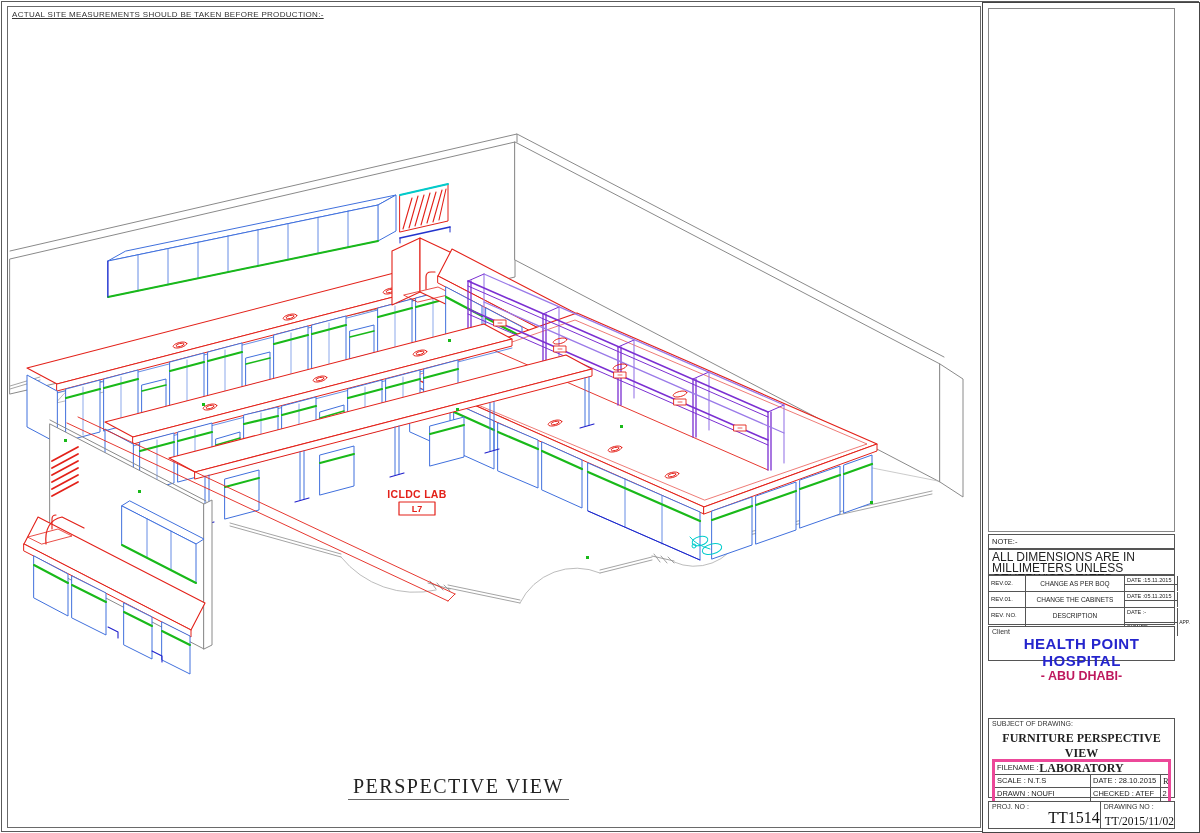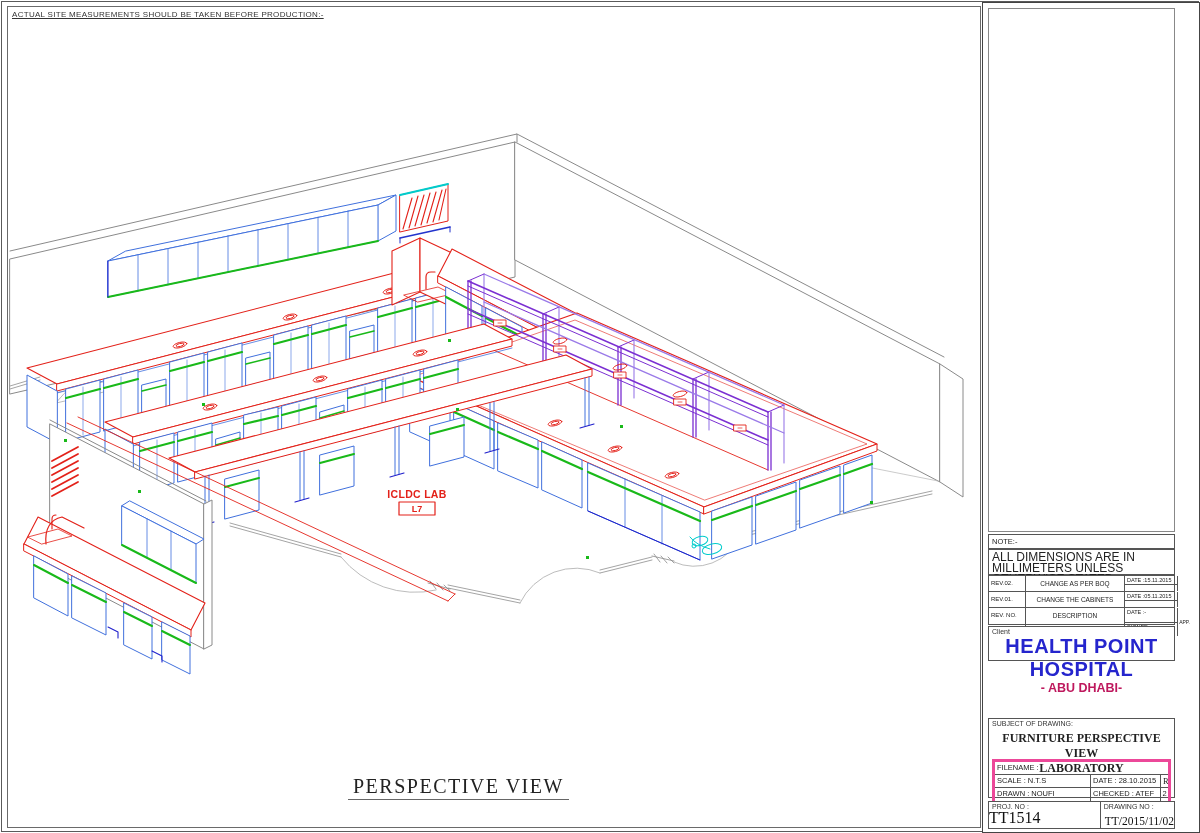--- a/index.html
+++ b/index.html
@@ -23,37 +23,37 @@
   .rev-row>div{border-right:1px solid #555;overflow:hidden;}
   .rev-row>div:last-child{border-right:none;}
   .rev-no{font-size:6px;line-height:15px;padding-left:2px;}
   .rev-desc{font-size:6.5px;line-height:15px;text-align:center;}
   .rev-date{display:flex;flex-direction:column;}
   .rev-date span{flex:1;font-size:5.5px;line-height:8px;padding-left:2px;}
   .rev-date span:first-child{border-bottom:1px solid #555;}
   .rev-app{font-size:5px;line-height:28px;text-align:center;}
   .client-box{top:623px;height:35px;}
   .tb-small-label{position:absolute;left:3px;top:1px;font-size:7px;color:#333;}
-  .client-name{margin-top:8px;text-align:center;font-size:20px;font-weight:bold;letter-spacing:.5px;}
+  .client-name{margin-top:8px;text-align:center;font-size:15px;font-weight:bold;letter-spacing:.5px;}
   .client-city{text-align:center;font-size:12.5px;font-weight:bold;}
   .manuf-box{top:661px;height:51px;}
   .manuf-name{position:absolute;left:52px;right:2px;top:16px;text-align:center;font-size:12.5px;font-weight:bold;color:#111;}
   .manuf-city{position:absolute;left:52px;right:2px;top:31px;text-align:center;font-size:10px;color:#111;}
   .subject-box{top:715px;height:80px;}
   .subj-line1{margin-top:12px;text-align:center;font-family:"Liberation Serif",serif;font-weight:bold;font-size:12px;}
   .subj-line2{text-align:center;font-family:"Liberation Serif",serif;font-weight:bold;font-size:12px;}
   .fields{position:absolute;left:3px;right:3px;top:40px;border:3px solid #ec4899;}
   .f-row{display:flex;border-bottom:1px solid #555;height:12px;}
   .f-row:last-child{border-bottom:none;height:13px;}
   .f-cell{font-size:7.5px;line-height:12px;padding-left:2px;border-right:1px solid #555;box-sizing:border-box;overflow:hidden;white-space:nowrap;}
   .f-cell:last-child{border-right:none;}
   .proj-box{top:798px;height:28px;display:flex;}
   .proj-cell{position:relative;width:112px;border-right:1px solid #555;}
   .dwg-cell{position:relative;flex:1;}
-  .proj-value{text-align:left;margin-top:7px;font-family:"Liberation Serif",serif;font-size:16px;color:#111;}
+  .proj-value{text-align:right;margin-top:7px;font-family:"Liberation Serif",serif;font-size:16px;color:#111;}
   .dwg-value{margin:13px 0 0 4px;font-family:"Liberation Serif",serif;font-size:11.5px;color:#111;}
   svg text{font-family:"Liberation Sans",sans-serif;}
 </style>
 </head>
 <body>
 
 <div class="page">
   <div class="sheet-border"></div>
 
   <div class="draw-area">

